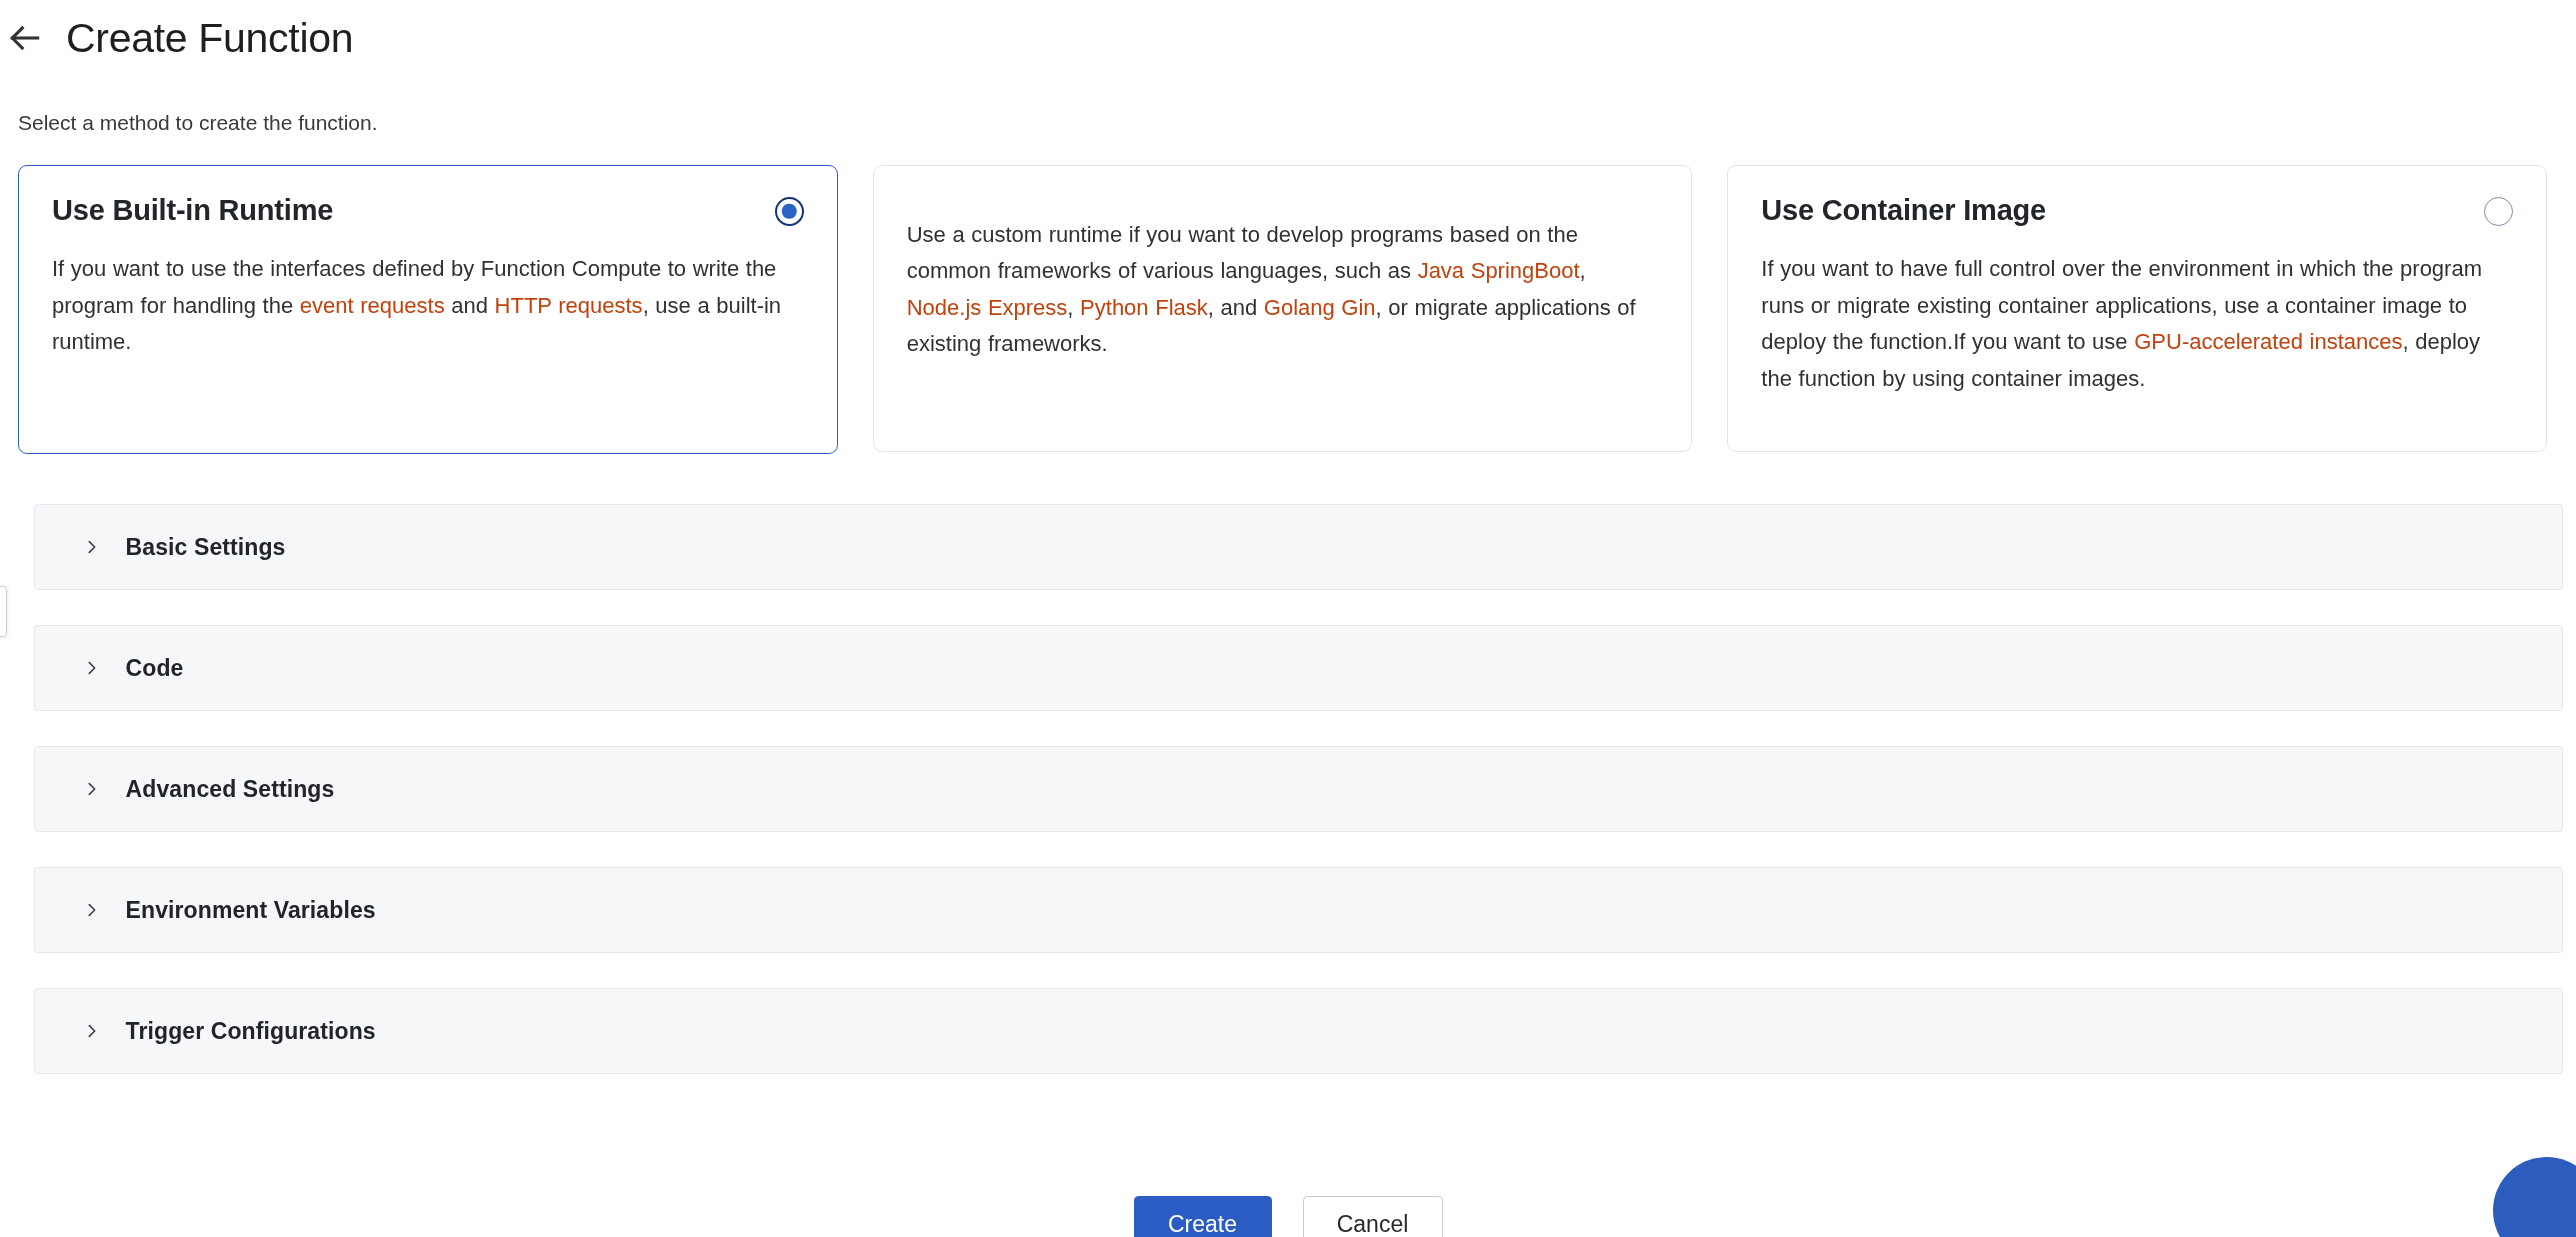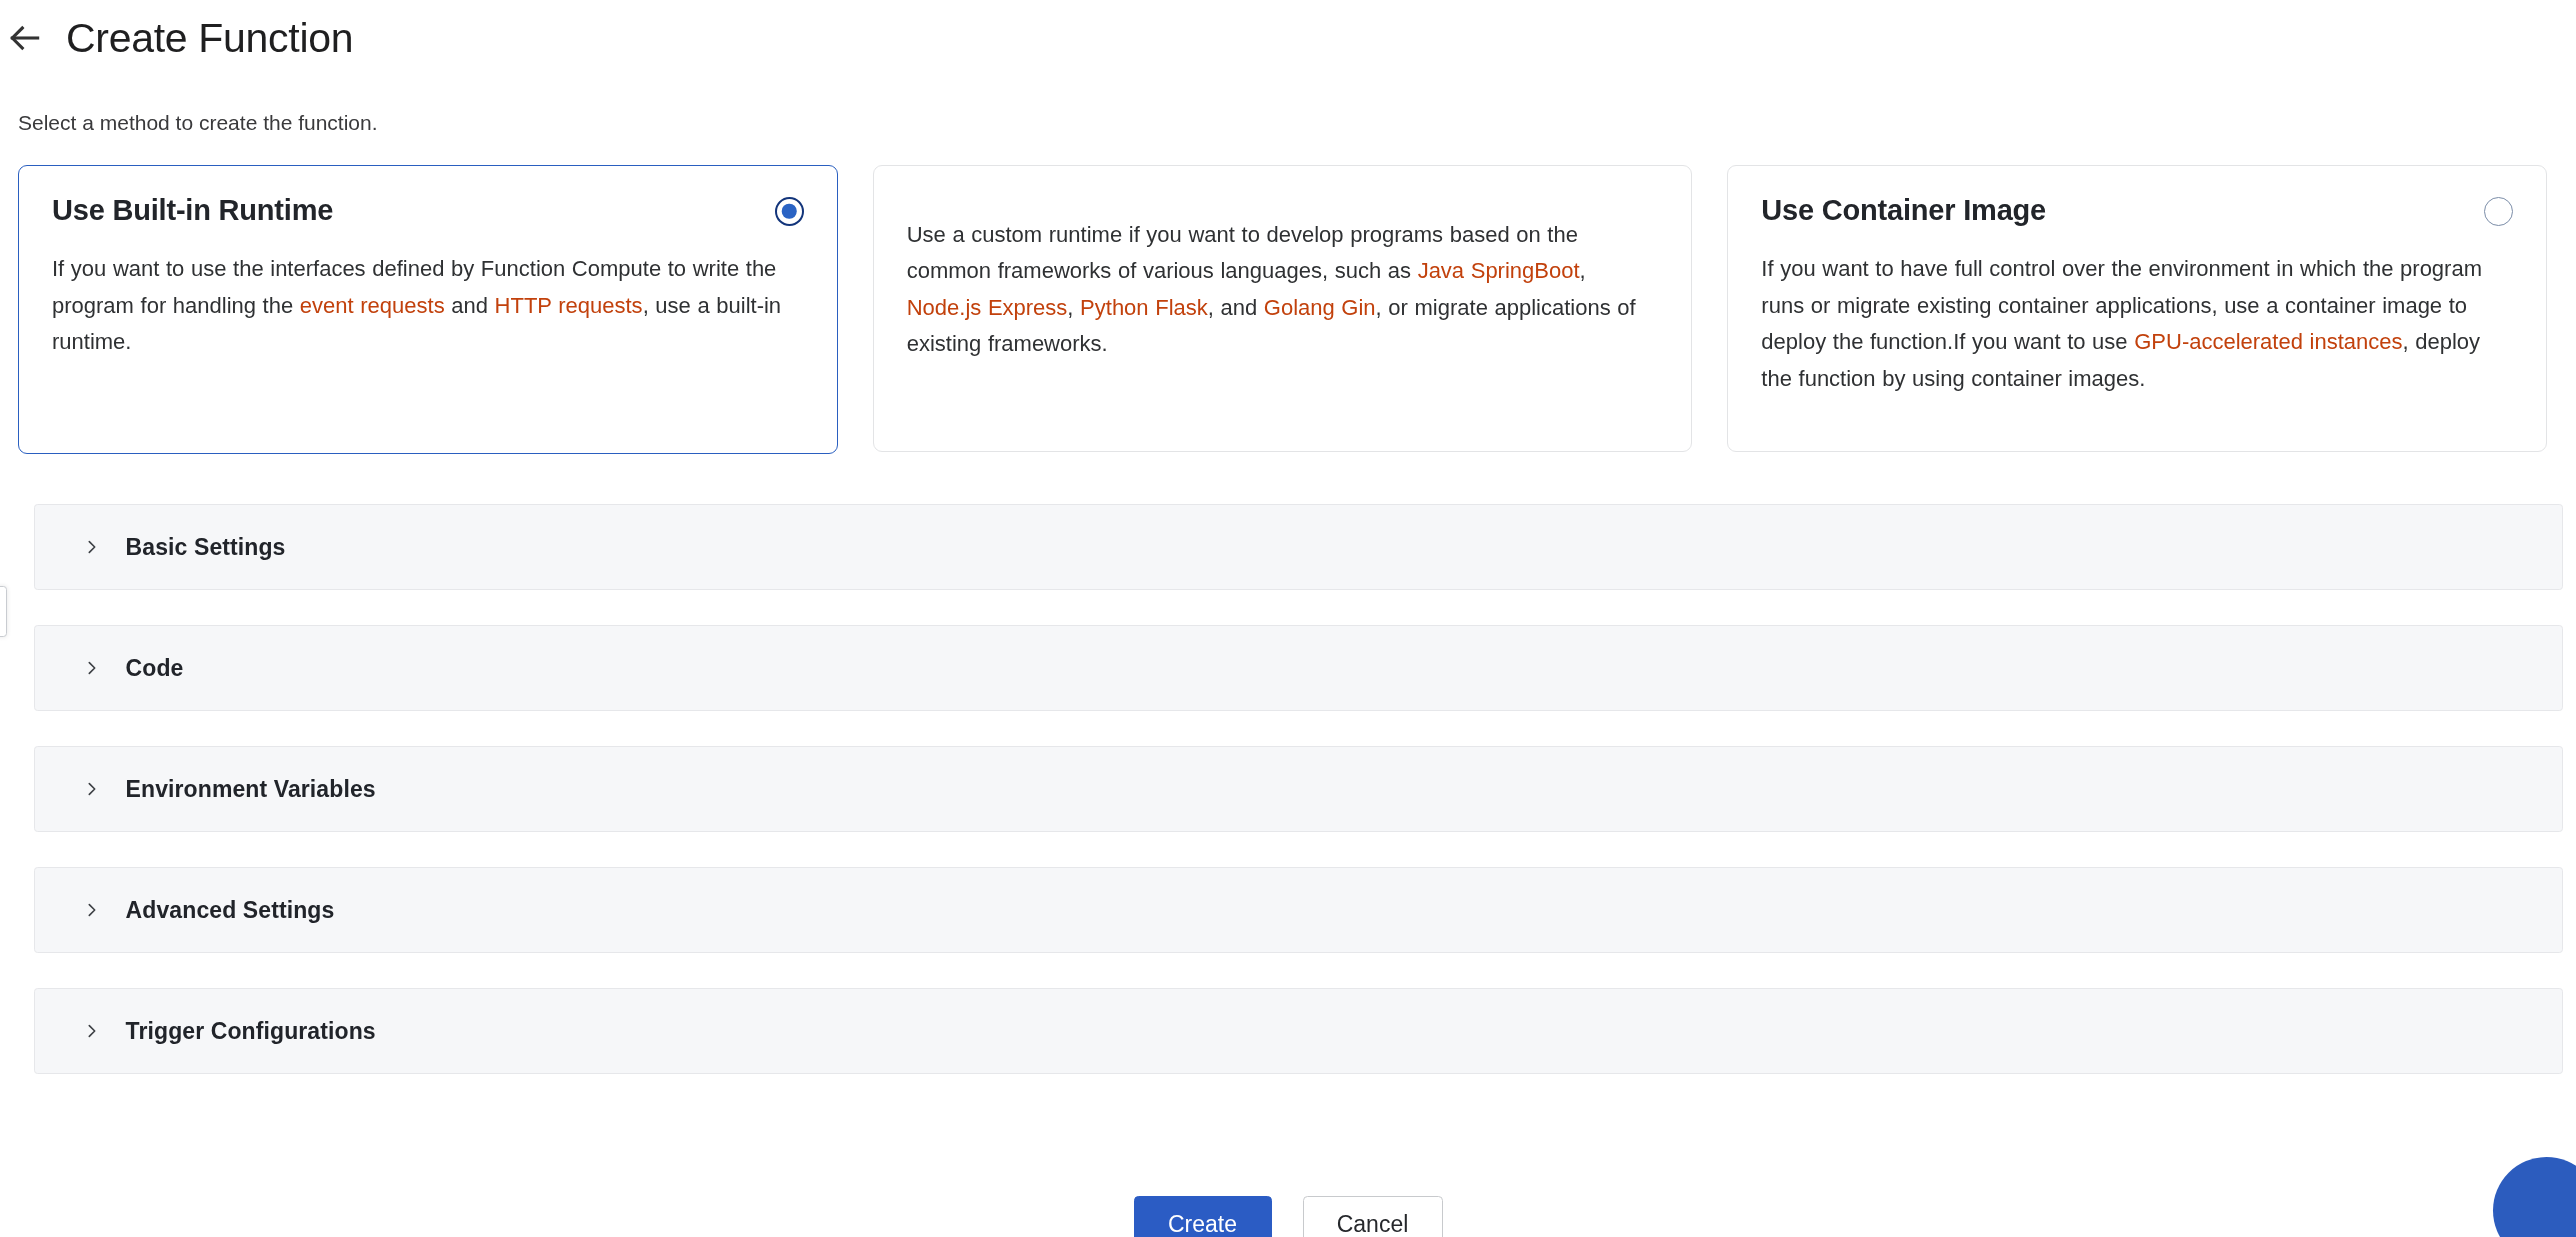--- a/index.html
+++ b/index.html
@@ -286,29 +286,29 @@
           </svg>
         </span>
         <span class="panel-label">Code</span>
       </div>
       <div class="panel">
         <span class="panel-chevron">
           <svg width="18" height="18" viewBox="0 0 20 20" fill="none">
             <path d="M7 4 L13 10 L7 16" stroke="#3d4045" stroke-width="1.8" fill="none" stroke-linecap="round" stroke-linejoin="round"></path>
           </svg>
         </span>
+        <span class="panel-label">Advanced Settings</span>
+      </div>
+      <div class="panel">
+        <span class="panel-chevron">
+          <svg width="18" height="18" viewBox="0 0 20 20" fill="none">
+            <path d="M7 4 L13 10 L7 16" stroke="#3d4045" stroke-width="1.8" fill="none" stroke-linecap="round" stroke-linejoin="round"></path>
+          </svg>
+        </span>
         <span class="panel-label">Environment Variables</span>
-      </div>
-      <div class="panel">
-        <span class="panel-chevron">
-          <svg width="18" height="18" viewBox="0 0 20 20" fill="none">
-            <path d="M7 4 L13 10 L7 16" stroke="#3d4045" stroke-width="1.8" fill="none" stroke-linecap="round" stroke-linejoin="round"></path>
-          </svg>
-        </span>
-        <span class="panel-label">Advanced Settings</span>
       </div>
       <div class="panel">
         <span class="panel-chevron">
           <svg width="18" height="18" viewBox="0 0 20 20" fill="none">
             <path d="M7 4 L13 10 L7 16" stroke="#3d4045" stroke-width="1.8" fill="none" stroke-linecap="round" stroke-linejoin="round"></path>
           </svg>
         </span>
         <span class="panel-label">Trigger Configurations</span>
       </div>
     </div>

